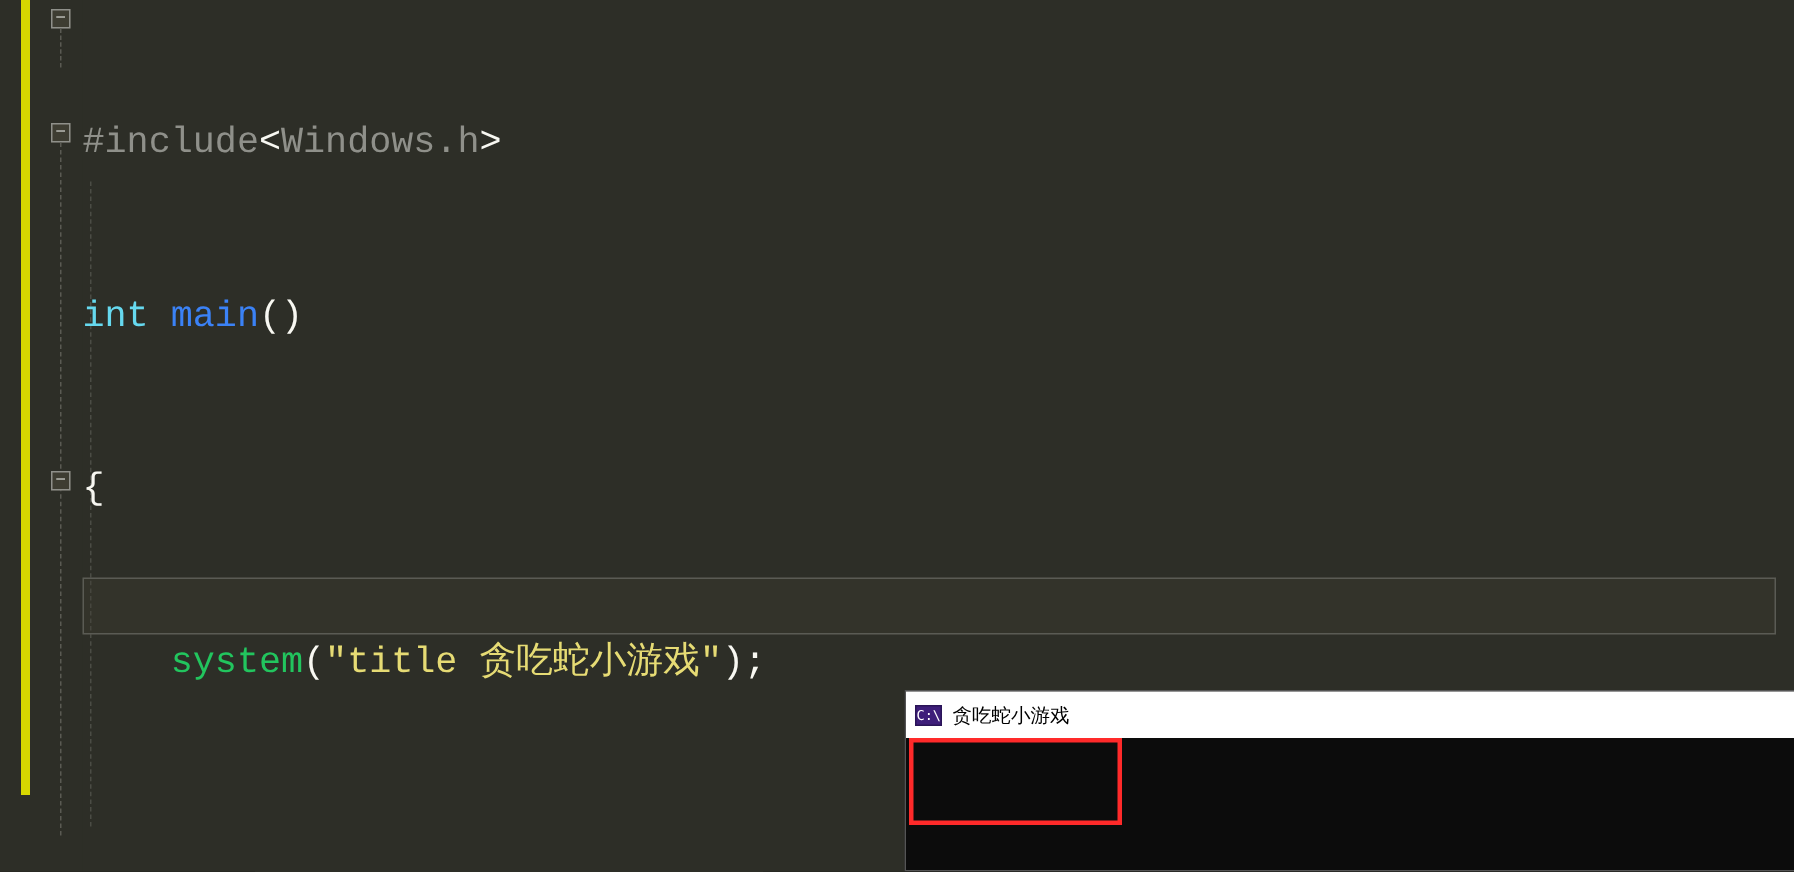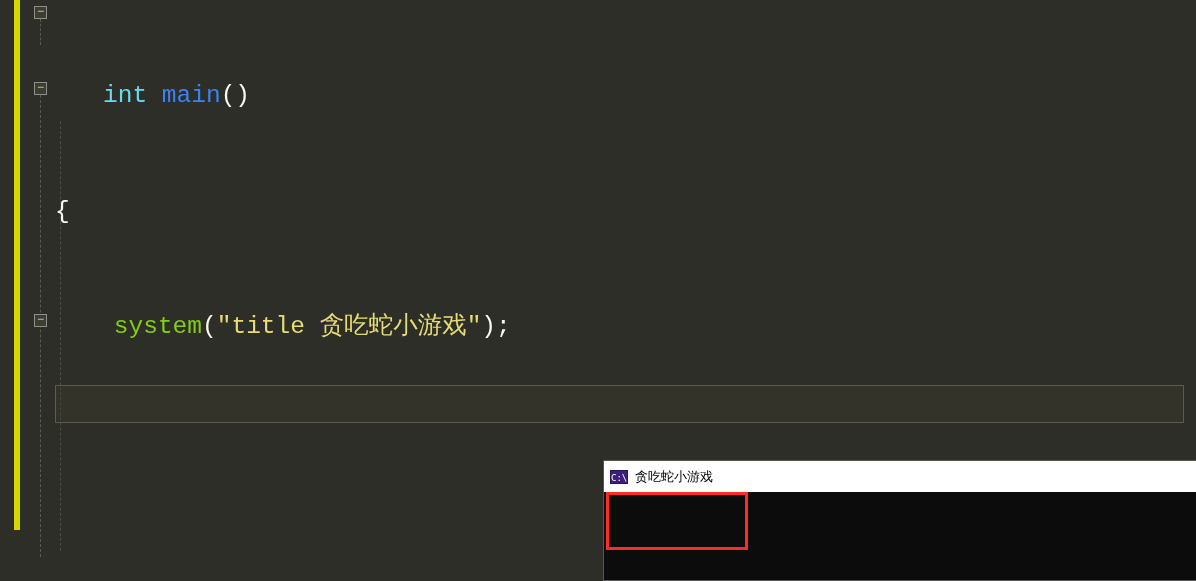--- a/index.html
+++ b/index.html
@@ -55,26 +55,26 @@
     padding-top: 0;
     line-height: 38.5px;
     white-space: pre;
     color: #f8f8f2;
   }
   .line {
     height: 38.5px;
     padding-left: 0;
   }
   
-  .kw   { color: #66d9ef; margin-left: 48px; }           
+  .kw   { color: #66d9ef; }           
   .pre  { color: #8f908a; }           
   .str  { color: #e6db74; }           
   .fn   { color: #3b82f6; }           
   .br   { color: #f8f8f2; }
-  .txt  { color: #84cc16; }
+  .txt  { color: #22c55e; }
 
   
   .iguide {
     position: absolute;
     width: 0;
     border-left: 1px dashed #4b4c45;
   }
 
   
   .current-line {
@@ -148,20 +148,21 @@
     <div class="vline" style="top:95px;height:462px"></div>
 
     <div class="fold" style="top:314px">−</div>
   </div>
 
   <div class="iguide" style="left:60px; top:121px; height:430px"></div>
 
   <div class="current-line" style="top:385px"></div>
 
   <div class="code">
+    <div class="line"><span class="pre">#include</span><span class="br">&lt;</span><span class="pre">Windows.h</span><span class="br">&gt;</span></div>
     <div class="line"><span class="kw">int</span><span> </span><span class="fn">main</span><span class="br">()</span></div>
     <div class="line"><span class="br">{</span></div>
     <div class="line">    <span class="txt">system</span><span class="br">(</span><span class="str">"title 贪吃蛇小游戏"</span><span class="br">);</span></div>
     
     
     
     
     
     
     

